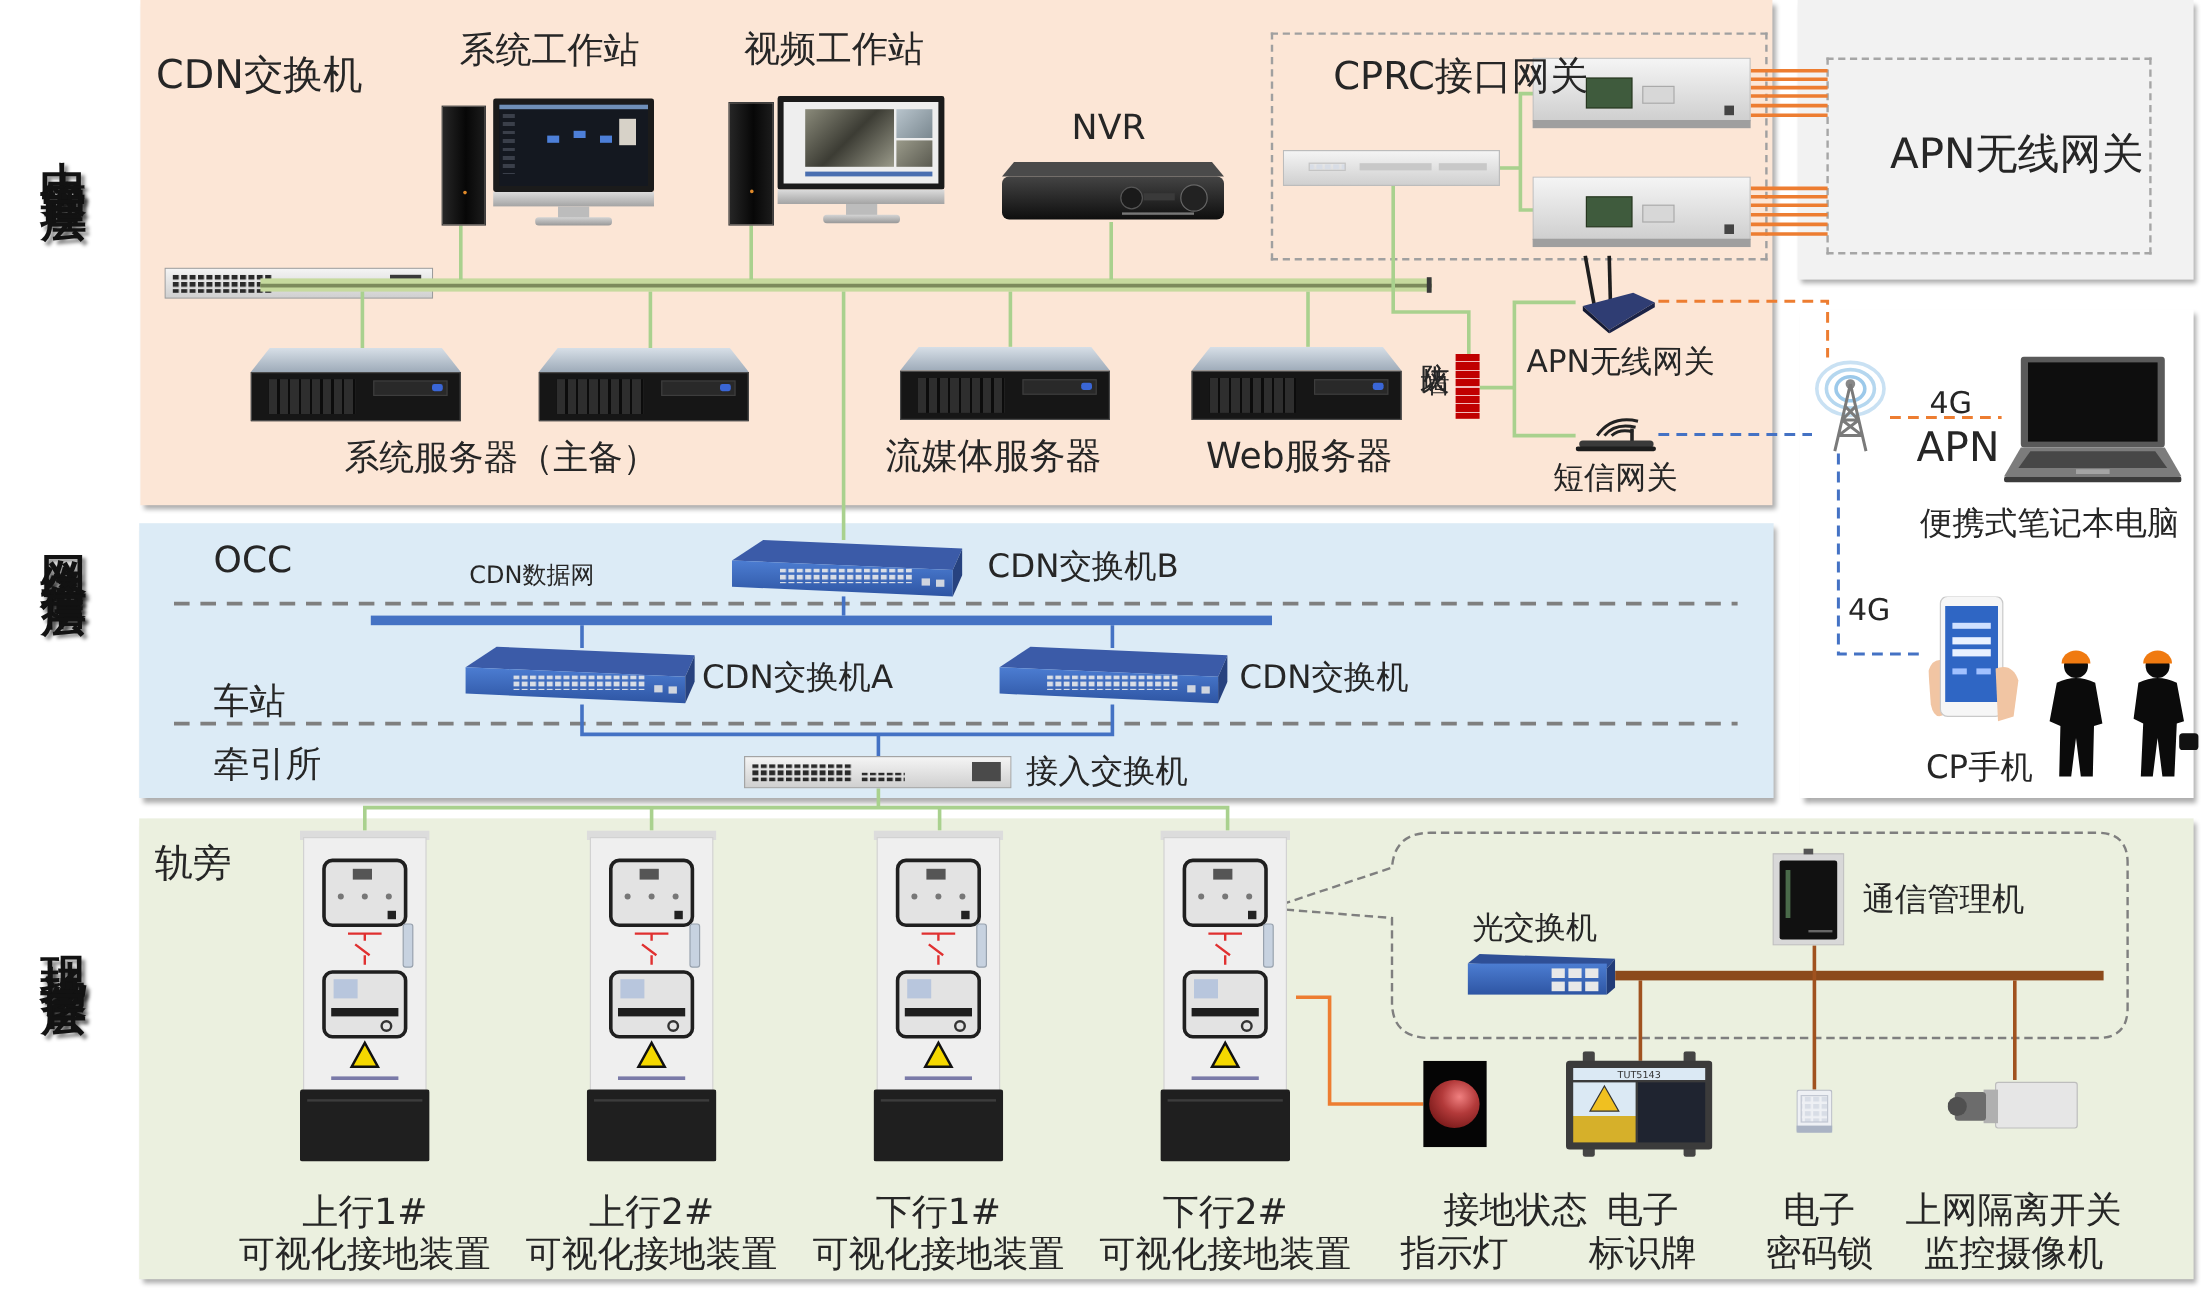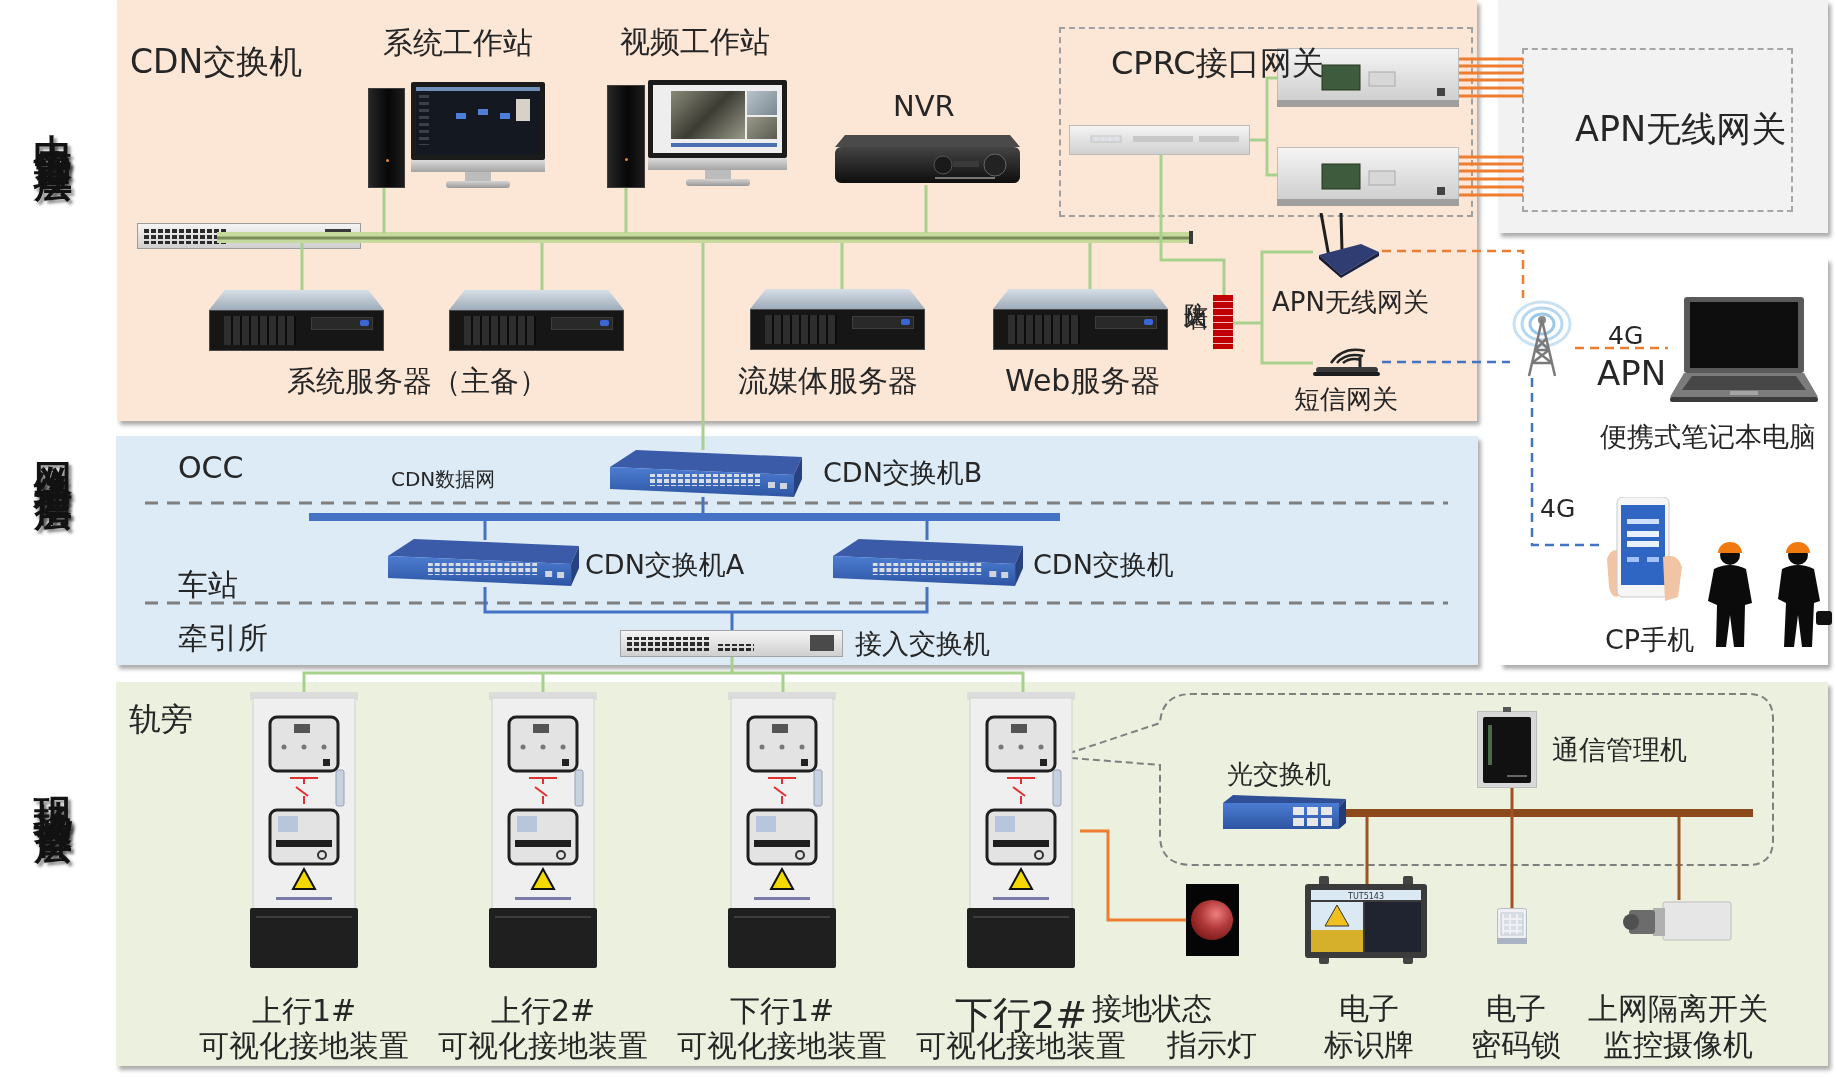--- a/index.html
+++ b/index.html
@@ -550,26 +550,26 @@
 <div class="lbl" style="left:855px;top:630px;font-size:27px">接入交换机</div>
 
 <div class="lbl" style="left:129px;top:703px;font-size:32px">轨旁</div>
 
 <div class="ctr" style="left:144px;top:996px;font-size:30px">上行1#</div>
 <div class="ctr" style="left:144px;top:1031px;font-size:30px">可视化接地装置</div>
 <div class="ctr" style="left:383px;top:996px;font-size:30px">上行2#</div>
 <div class="ctr" style="left:383px;top:1031px;font-size:30px">可视化接地装置</div>
 <div class="ctr" style="left:622px;top:996px;font-size:30px">下行1#</div>
 <div class="ctr" style="left:622px;top:1031px;font-size:30px">可视化接地装置</div>
-<div class="ctr" style="left:861px;top:996px;font-size:38px">下行2#</div>
+<div class="ctr" style="left:861px;top:996px;font-size:30px">下行2#</div>
 <div class="ctr" style="left:861px;top:1031px;font-size:30px">可视化接地装置</div>
 
 <div class="lbl" style="left:1227px;top:761px;font-size:26px">光交换机</div>
 <div class="lbl" style="left:1552px;top:736px;font-size:27px">通信管理机</div>
 
-<div class="ctr" style="left:992px;top:994px;font-size:30px">接地状态</div>
+<div class="ctr" style="left:1103px;top:994px;font-size:30px">接地状态</div>
 <div class="ctr" style="left:1052px;top:1030px;font-size:30px">指示灯</div>
 <div class="ctr" style="left:1209px;top:994px;font-size:30px">电子</div>
 <div class="ctr" style="left:1209px;top:1030px;font-size:30px">标识牌</div>
 <div class="ctr" style="left:1356px;top:994px;font-size:30px">电子</div>
 <div class="ctr" style="left:1356px;top:1030px;font-size:30px">密码锁</div>
 <div class="ctr" style="left:1518px;top:994px;font-size:30px">上网隔离开关</div>
 <div class="ctr" style="left:1518px;top:1030px;font-size:30px">监控摄像机</div>
 
 </body></html>

